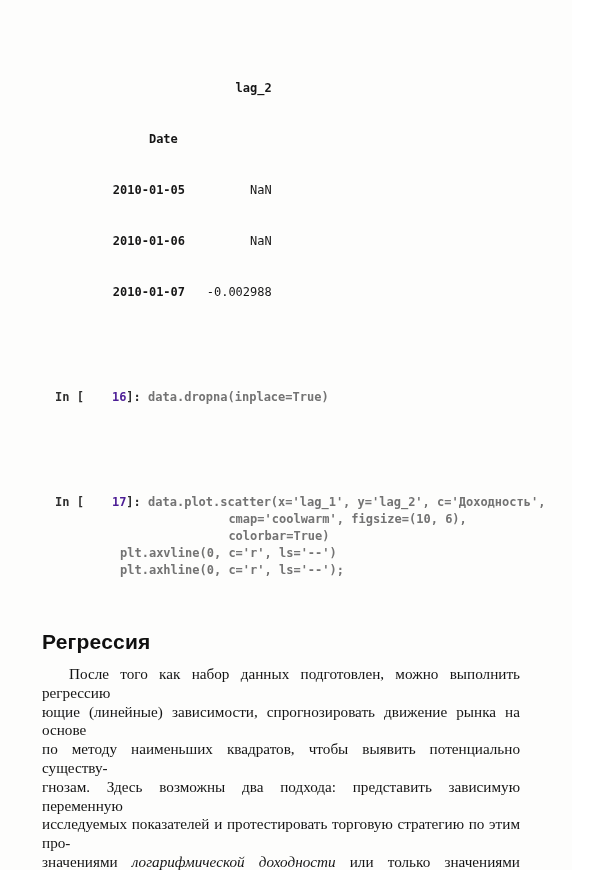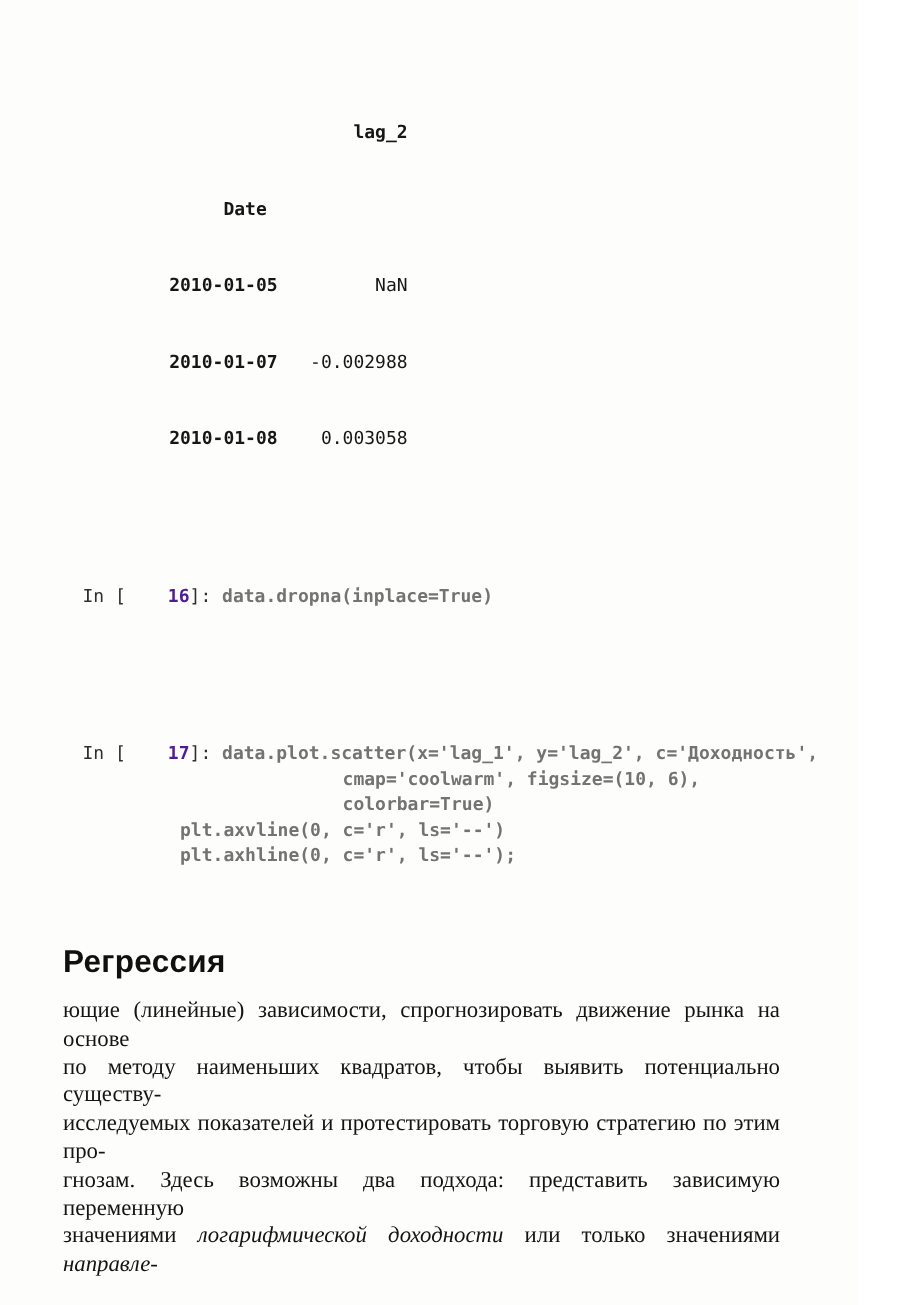--- a/index.html
+++ b/index.html
@@ -18,21 +18,21 @@
   .mono {
     font-family:"DejaVu Sans Mono", monospace;
     font-size:12px;
     line-height:17px;
     white-space:pre;
     color:#161616;
     margin-left:13px;
   }
   .mono .b    { font-weight:bold; }
   .code       { font-weight:bold; color:#737373; }
-  .prompt     { font-weight:normal; color:#2e2e2e; }
+  .prompt     { font-weight:bold; color:#2e2e2e; }
   .pnum       { font-weight:bold; color:#4c1d95;margin-left:28px; }
 
   #out-table { margin-top:0; }
   #cell16 { margin-top:20px; }
   #cell17 { margin-top:20px; }
 
   
   h1.section {
     font-family:"Liberation Sans", sans-serif;
     font-size:21px;
@@ -74,42 +74,43 @@
 </head>
 <body>
 
 <div class="page">
   <div class="content">
 
     <div class="mono" id="out-table">
       <div><span class="b">                         lag_2</span></div>
       <div><span class="b">             Date</span></div>
       <div><span class="b">        2010-01-05</span><span>         NaN</span></div>
+      <div><span class="b">        2010-01-06</span><span>         NaN</span></div>
       <div><span class="b">        2010-01-07</span><span>   -0.002988</span></div>
-      <div><span class="b">        2010-01-08</span><span>    0.003058</span></div>
     </div>
 
     <div class="mono" id="cell16">
       <div><span class="prompt">In [</span><span class="pnum">16</span><span class="prompt">]: </span><span class="code">data.dropna(inplace=True)</span></div>
     </div>
 
     <div class="mono" id="cell17">
       <div><span class="prompt">In [</span><span class="pnum">17</span><span class="prompt">]: </span><span class="code">data.plot.scatter(x='lag_1', y='lag_2', c='Доходность',
                         cmap='coolwarm', figsize=(10, 6),
                         colorbar=True)
          plt.axvline(0, c='r', ls='--')
          plt.axhline(0, c='r', ls='--');</span></div>
     </div>
 
     <h1 class="section">Регрессия</h1>
 
     <div class="para">
+      <div class="pline first"><span>После того как набор данных подготовлен, можно выполнить регрессию</span></div>
       <div class="pline"><span>ющие (линейные) зависимости, спрогнозировать движение рынка на основе</span></div>
       <div class="pline"><span>по методу наименьших квадратов, чтобы выявить потенциально существу-</span></div>
+      <div class="pline"><span>гнозам. Здесь возможны два подхода: представить зависимую переменную</span></div>
       <div class="pline"><span>исследуемых показателей и протестировать торговую стратегию по этим про-</span></div>
-      <div class="pline"><span>гнозам. Здесь возможны два подхода: представить зависимую переменную</span></div>
       <div class="pline"><span>значениями </span><span class="it">логарифмической доходности</span><span> или только значениями </span><span class="it">направле-</span></div>
 
     </div>
 
   </div>
 
 </div>
 
 </body></html>

